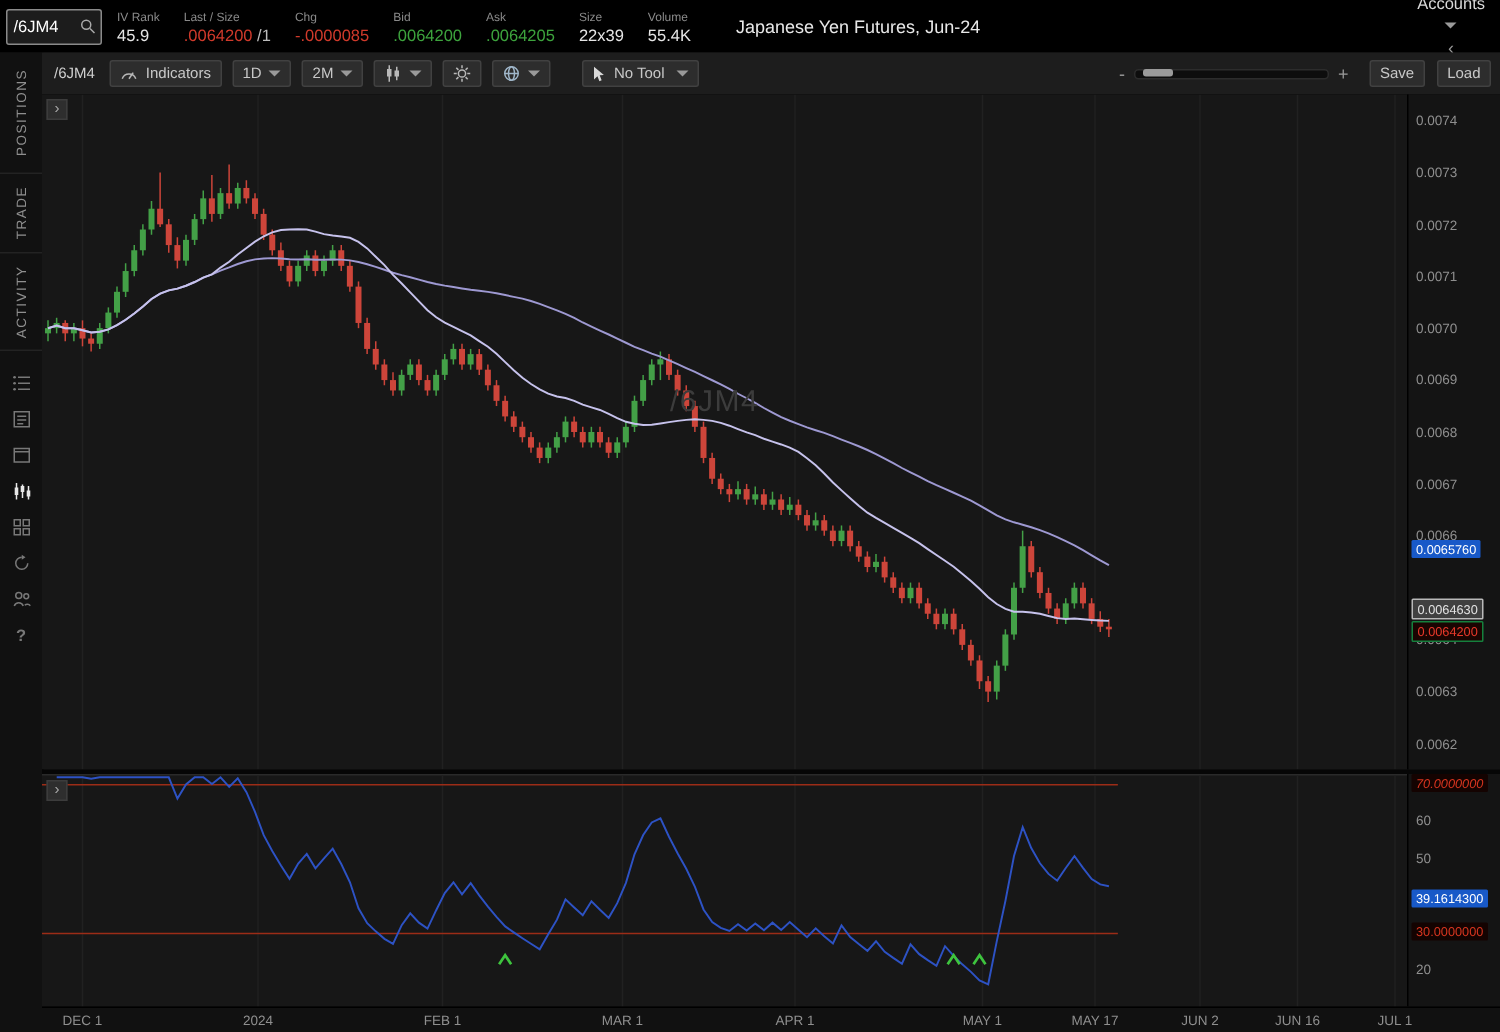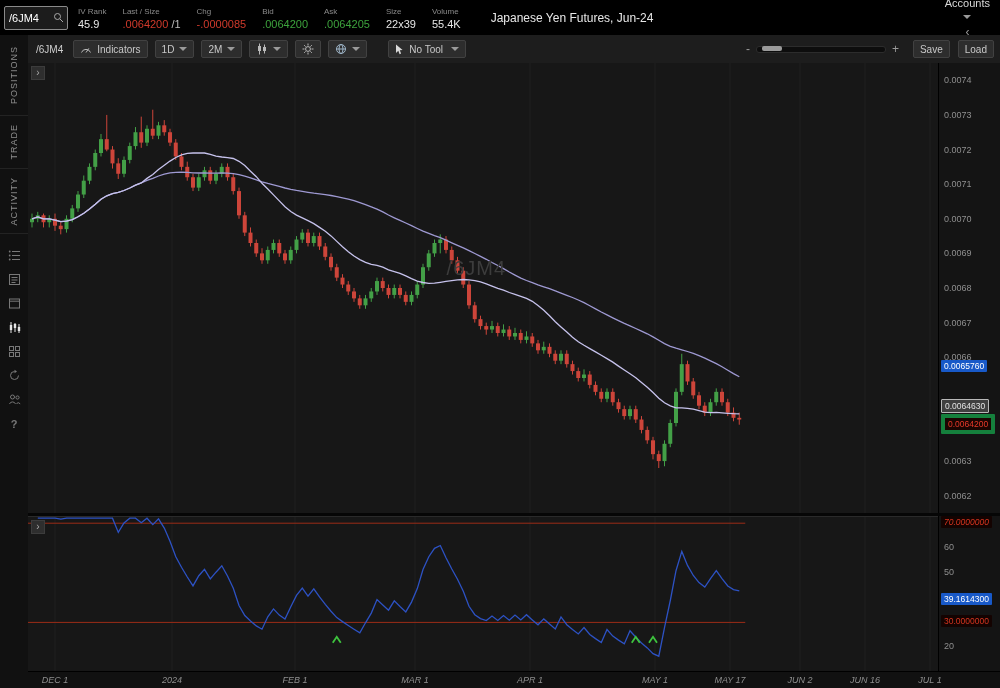--- a/index.html
+++ b/index.html
@@ -44,28 +44,28 @@
   
   .price-panel{position:absolute;left:28px;top:63px;width:910px;height:450px;background:#171717;overflow:hidden;}
   .rsi-panel{position:absolute;left:28px;top:516px;width:910px;height:155px;background:#171717;overflow:hidden;border-top:1px solid #2a2a2a;}
   .splitter{position:absolute;left:28px;top:513px;width:972px;height:3px;background:#060606;}
   .price-axis{position:absolute;left:938px;top:63px;width:62px;height:450px;background:#141414;border-left:1px solid #000;}
   .rsi-axis{position:absolute;left:938px;top:516px;width:62px;height:155px;background:#141414;border-left:1px solid #000;}
   .axis-tick{position:absolute;left:5px;font-size:9px;color:#8f8f8f;line-height:10px;}
   .chip{position:absolute;left:2px;font-size:8.5px;line-height:10px;padding:1px 3px;border-radius:1px;white-space:nowrap;}
   .chip.blue{background:#1859c8;color:#fff;}
   .chip.dark{background:#404040;color:#e2e2e2;border:1px solid #b9b9b9;}
-  .chip.red{background:#1a0502;color:#e8392a;border:4px solid #15803d;}
+  .chip.red{background:#1a0502;color:#e8392a;border:1px solid #15803d;}
   .chip.redlevel{background:#140301;color:#d7351f;}
   .watermark{position:absolute;left:46%;top:43%;font-size:20px;color:#3c3c3c;letter-spacing:1px;}
   .expander{position:absolute;left:3px;top:3px;width:14px;height:14px;background:#2e2e2e;border:1px solid #3c3c3c;
     color:#a8a8a8;font-size:10px;line-height:12px;text-align:center;padding:0;cursor:pointer;}
 
   
-  .time-axis{position:absolute;left:28px;top:671px;width:972px;height:17px;background:#111;border-top:1px solid #000;font-style:italic;}
+  .time-axis{position:absolute;left:28px;top:671px;width:972px;height:17px;background:#111;border-top:1px solid #000;}
   .ttick{position:absolute;top:3px;transform:translateX(-50%);font-size:9px;color:#8f8f8f;white-space:nowrap;}
 </style>
 </head>
 <body>
 
 <div class="app">
 
   <header class="topbar">
     <div class="symbolbox">
       <input value="/6JM4" style="">

